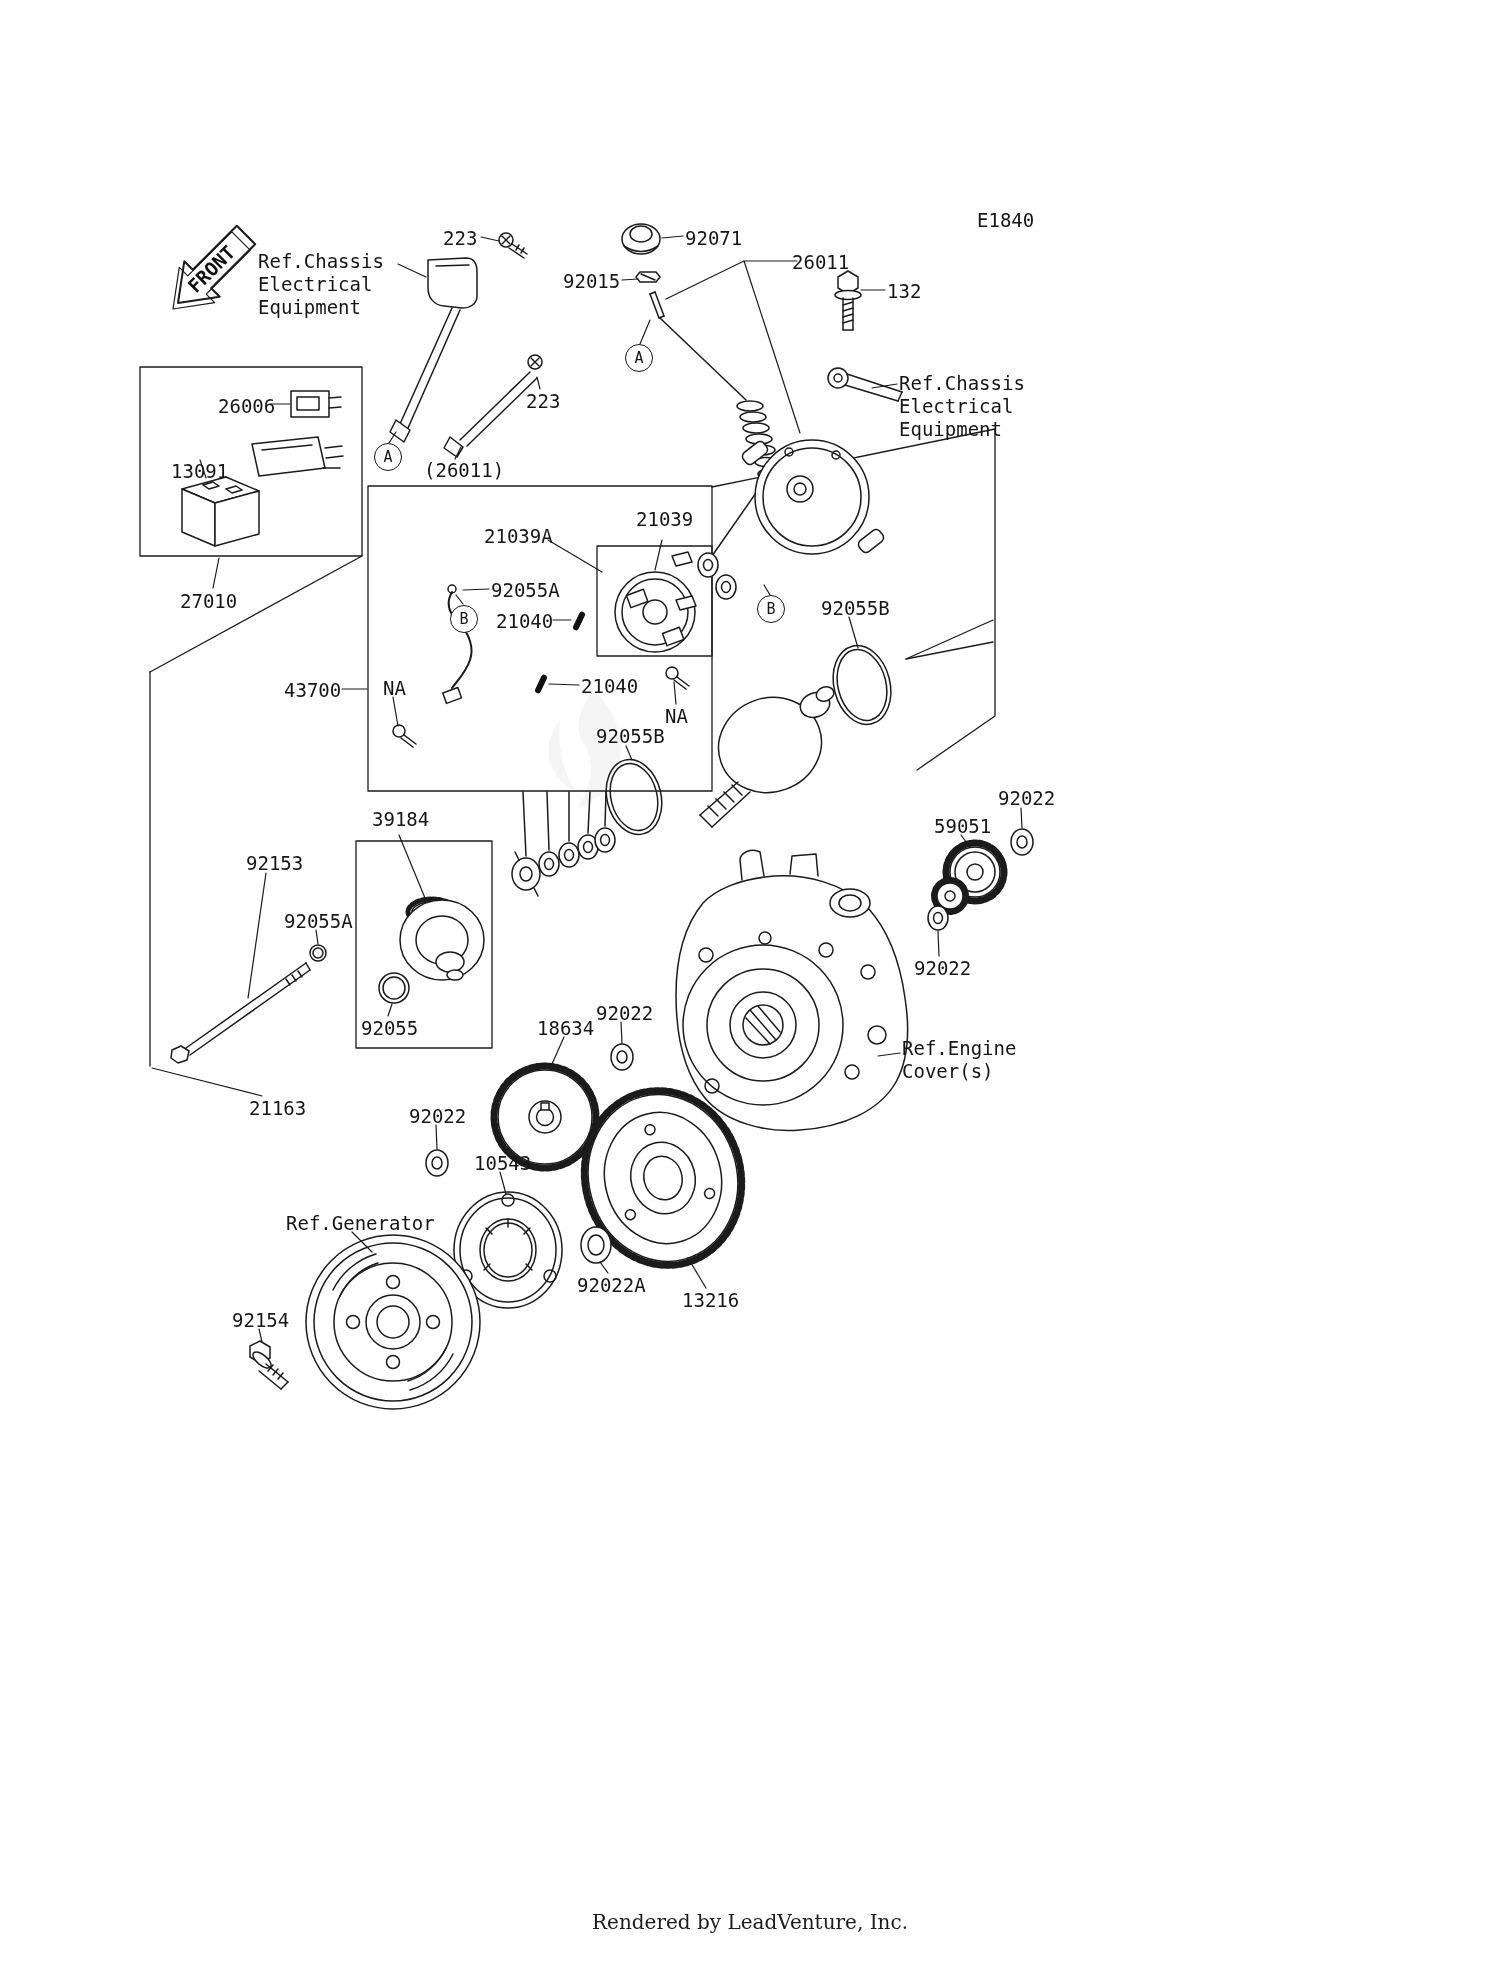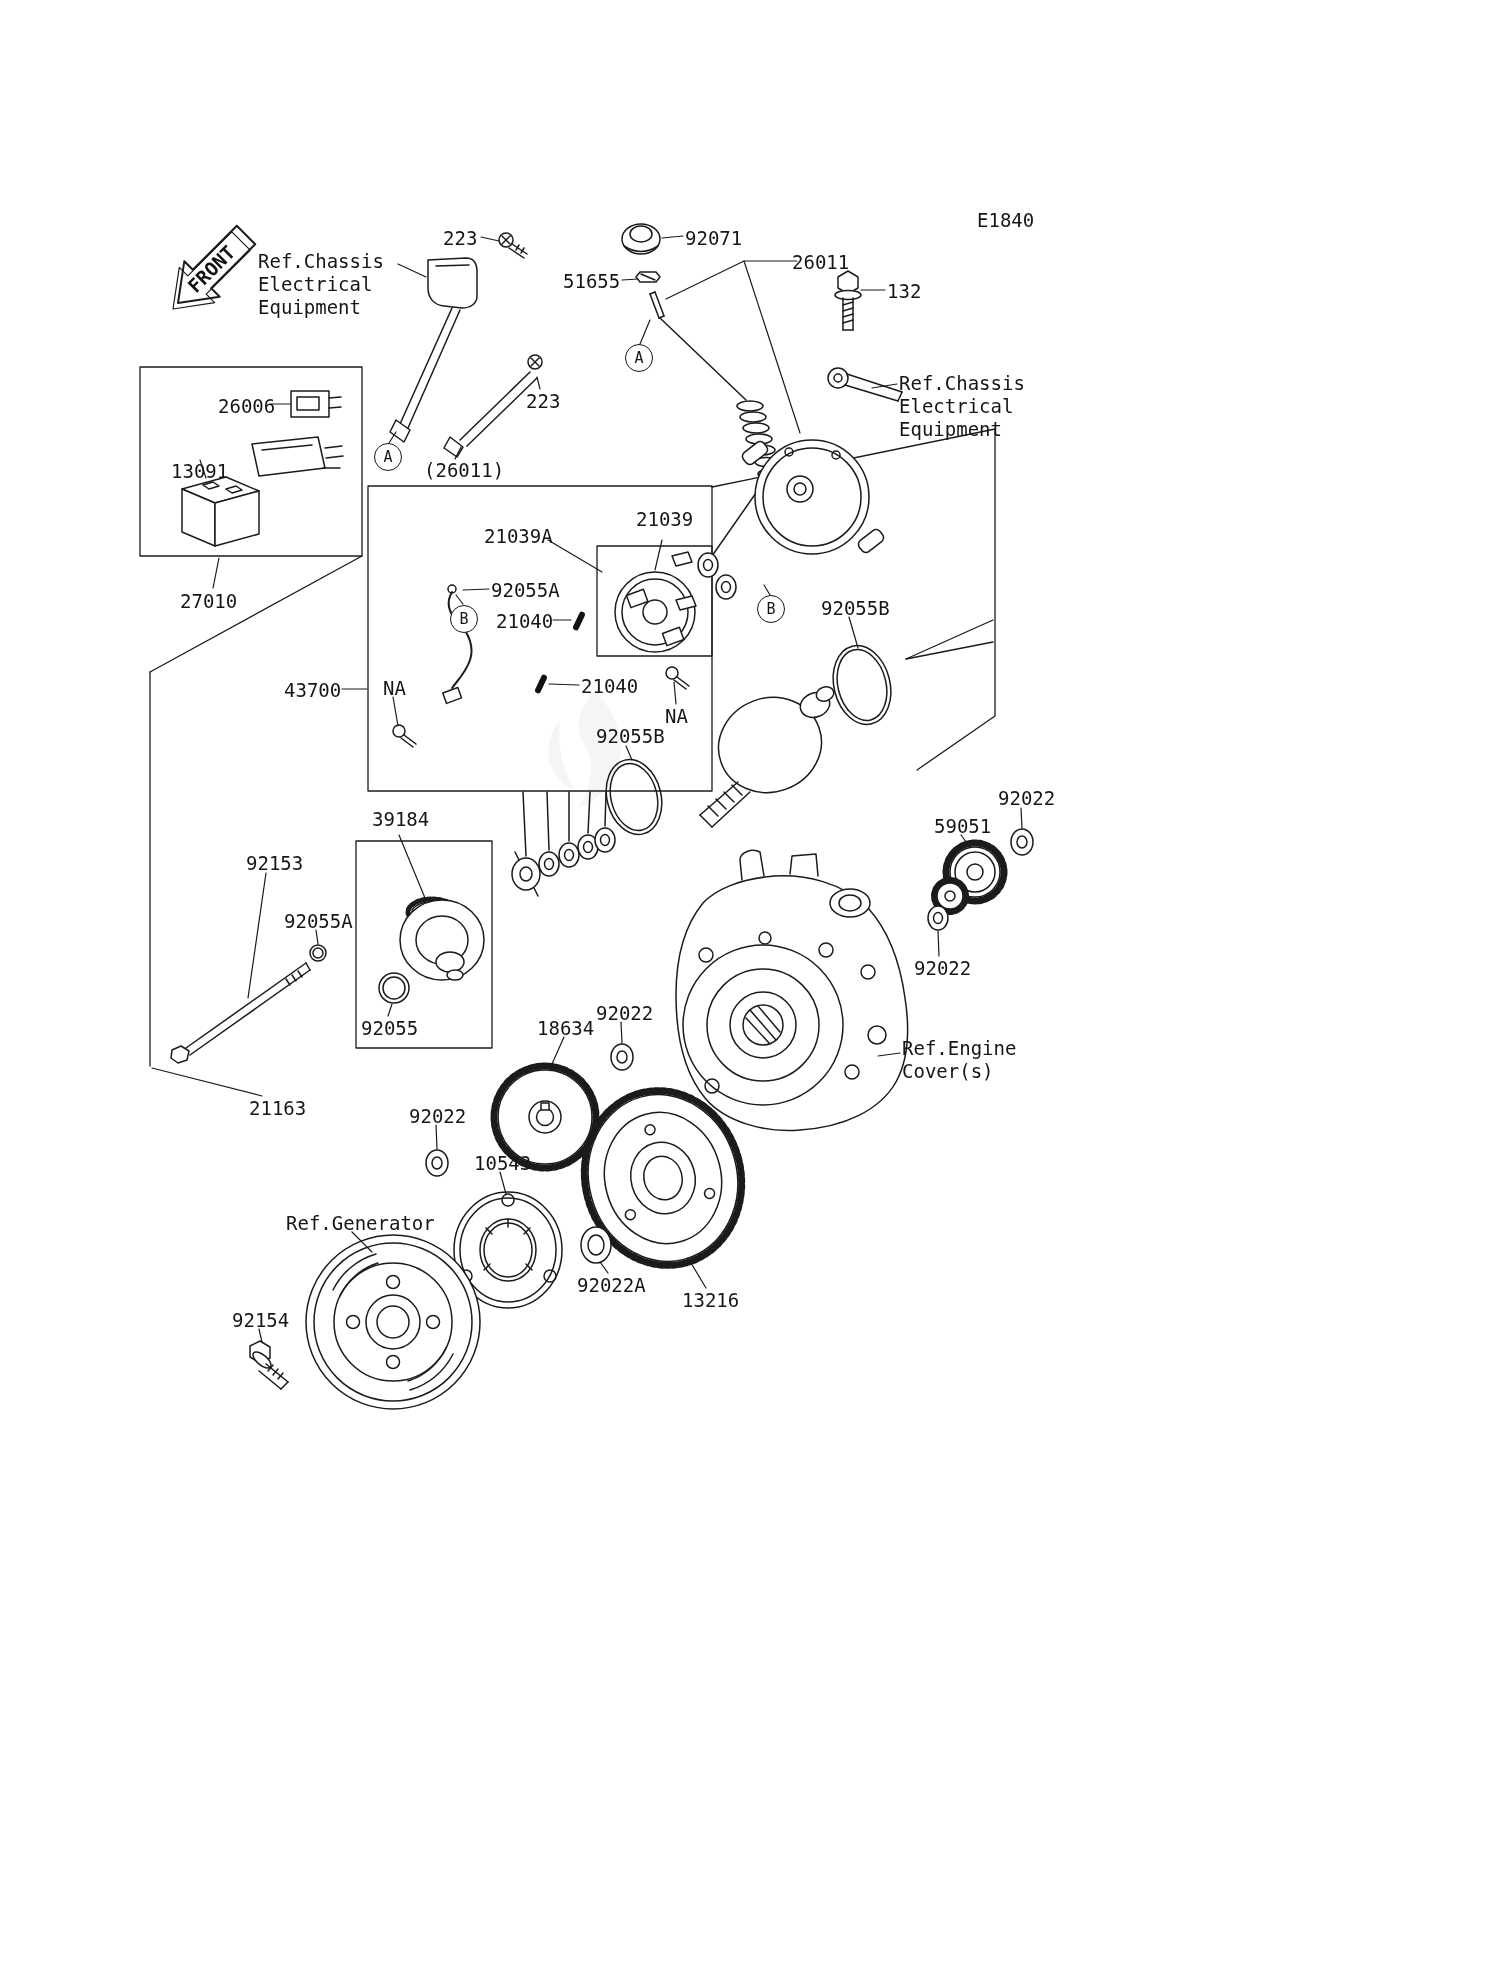--- a/index.html
+++ b/index.html
@@ -428,21 +428,21 @@
   <div class="callout" style="left:757px;top:595px">B</div>
   <div class="callout" style="left:450px;top:605px">B</div>
 
   <div class="lbl" style="left:977px;top:209px">E1840</div>
   <div class="lbl" style="left:443px;top:227px">223</div>
   <div class="lbl" style="left:258px;top:250px">Ref.Chassis
 Electrical
 Equipment</div>
   <div class="lbl" style="left:685px;top:227px">92071</div>
   <div class="lbl" style="left:792px;top:251px">26011</div>
-  <div class="lbl" style="left:563px;top:270px">51655</div>
+  <div class="lbl" style="left:563px;top:270px">92015</div>
   <div class="lbl" style="left:887px;top:280px">132</div>
   <div class="lbl" style="left:899px;top:372px">Ref.Chassis
 Electrical
 Equipment</div>
   <div class="lbl" style="left:218px;top:395px">26006</div>
   <div class="lbl" style="left:526px;top:390px">223</div>
   <div class="lbl" style="left:171px;top:460px">13091</div>
   <div class="lbl" style="left:424px;top:459px">(26011)</div>
   <div class="lbl" style="left:180px;top:590px">27010</div>
   <div class="lbl" style="left:484px;top:525px">21039A</div>
@@ -467,13 +467,14 @@
   <div class="lbl" style="left:902px;top:1037px">Ref.Engine
 Cover(s)</div>
   <div class="lbl" style="left:249px;top:1097px">21163</div>
   <div class="lbl" style="left:409px;top:1105px">92022</div>
   <div class="lbl" style="left:474px;top:1152px">10543</div>
   <div class="lbl" style="left:286px;top:1212px">Ref.Generator</div>
   <div class="lbl" style="left:577px;top:1274px">92022A</div>
   <div class="lbl" style="left:682px;top:1289px">13216</div>
   <div class="lbl" style="left:232px;top:1309px">92154</div>
 
+  <div class="footer">Rendered by LeadVenture, Inc.</div>
 </div>
 
 </body></html>

